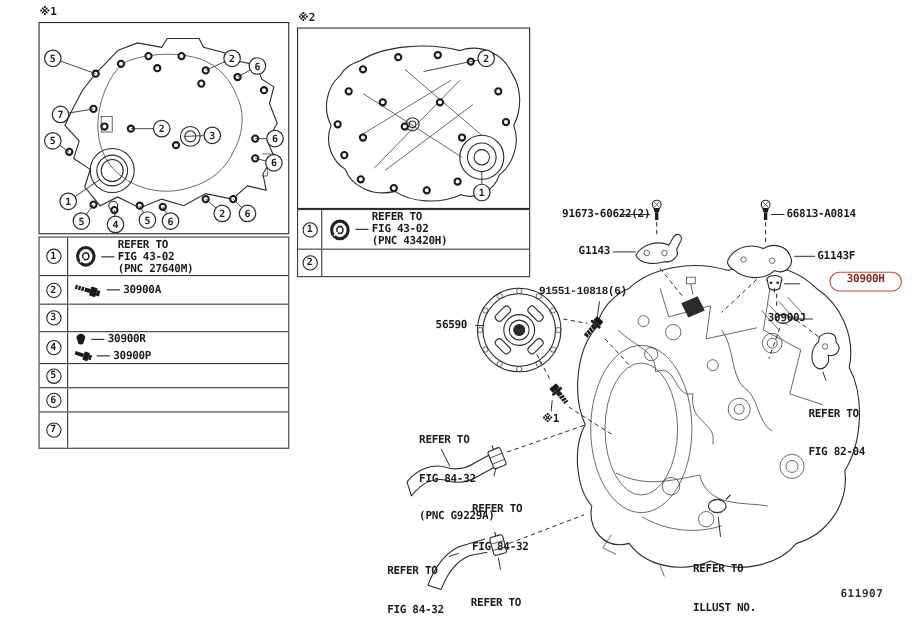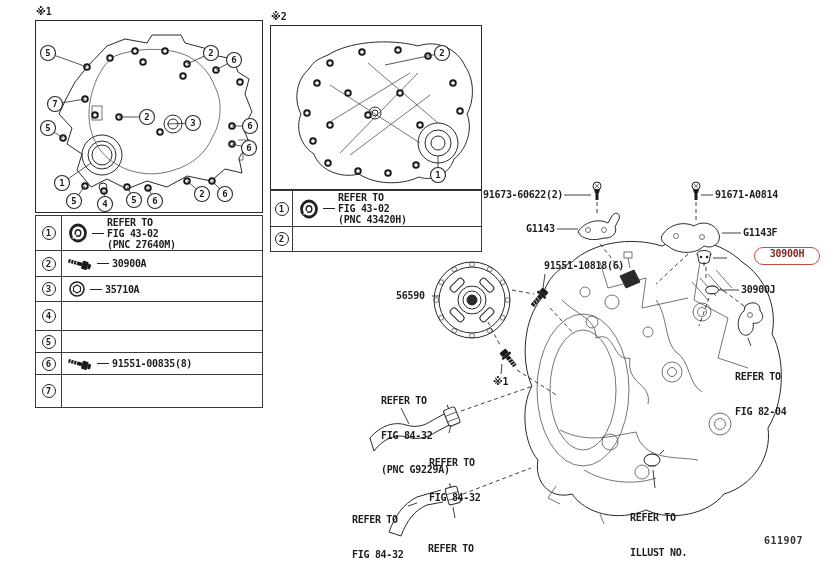--- a/index.html
+++ b/index.html
@@ -395,60 +395,54 @@
             </svg>
             <span class="lead"></span>
             <span>30900A</span>
           </div>
         </div>
       </div>
       <div class="leg-row" style="height: 25px;">
         <div class="leg-num" style="flex: 0 0 26px;">
           <span class="leg-circ">3</span>
         </div>
+      </div>
+      <div class="leg-row" style="height: 29px;">
+        <div class="leg-num" style="flex: 0 0 26px;">
+          <span class="leg-circ">4</span>
+        </div>
         <div class="leg-body">
           <div class="leg-line">
-            <svg width="20" height="18" viewBox="0 0 20 18">
-              <circle cx="10" cy="9" r="7" fill="none" stroke="#222" stroke-width="1.6"></circle>
-              <path d="M10,5 L13.5,7 L13.5,11 L10,13 L6.5,11 L6.5,7 Z" fill="none" stroke="#222" stroke-width="1.2"></path>
+            <svg width="13" height="13" viewBox="0 0 13 13">
+              <path d="M2.5,5 a4,3.5 0 1 1 8,0 l-1.3,4 a2.7,2.2 0 0 1 -5.4,0 Z" fill="#1a1a1a"></path>
             </svg>
             <span class="lead"></span>
-            <span>35710A</span>
+            <span>30900R</span>
           </div>
-        </div>
-      </div>
-      <div class="leg-row" style="height: 29px;">
-        <div class="leg-num" style="flex: 0 0 26px;">
-          <span class="leg-circ">4</span>
-        </div>
-      </div>
-      <div class="leg-row" style="height: 22px;">
-        <div class="leg-num" style="flex: 0 0 26px;">
-          <span class="leg-circ">5</span>
-        </div>
-      </div>
-      <div class="leg-row" style="height: 22px;">
-        <div class="leg-num" style="flex: 0 0 26px;">
-          <span class="leg-circ">6</span>
-        </div>
-        <div class="leg-body">
           <div class="leg-line">
-            <svg width="27" height="16" viewBox="0 0 27 16">
-              <g transform="rotate(16 13 8)">
-                <rect x="1" y="6.2" width="14" height="3.6" fill="#1a1a1a"></rect>
-                <line x1="3.5" y1="5.8" x2="3.5" y2="10.2" stroke="#fff" stroke-width="0.8"></line>
-                <line x1="6.5" y1="5.8" x2="6.5" y2="10.2" stroke="#fff" stroke-width="0.8"></line>
-                <line x1="9.5" y1="5.8" x2="9.5" y2="10.2" stroke="#fff" stroke-width="0.8"></line>
-                <rect x="15" y="3.8" width="6" height="8.4" rx="1" fill="#1a1a1a"></rect>
-                <rect x="21" y="5.5" width="3" height="5" fill="#1a1a1a"></rect>
+            <svg width="18" height="15" viewBox="0 0 18 15">
+              <g transform="rotate(18 9 7)">
+                <rect x="1" y="5.5" width="8" height="3.4" fill="#1a1a1a"></rect>
+                <rect x="9" y="3.2" width="5" height="8" rx="1" fill="#1a1a1a"></rect>
+                <rect x="14" y="4.8" width="2.5" height="4.6" fill="#1a1a1a"></rect>
               </g>
             </svg>
             <span class="lead"></span>
-            <span>91551-00835(8)</span>
+            <span>30900P</span>
           </div>
+        </div>
+      </div>
+      <div class="leg-row" style="height: 22px;">
+        <div class="leg-num" style="flex: 0 0 26px;">
+          <span class="leg-circ">5</span>
+        </div>
+      </div>
+      <div class="leg-row" style="height: 22px;">
+        <div class="leg-num" style="flex: 0 0 26px;">
+          <span class="leg-circ">6</span>
         </div>
       </div>
       <div class="leg-row" style="height: 31px;">
         <div class="leg-num" style="flex: 0 0 26px;">
           <span class="leg-circ">7</span>
         </div>
         <div class="leg-body">
         </div>
       </div>
     </div>
@@ -473,29 +467,29 @@
           </div>
         </div>
       </div>
       <div class="leg-row" style="height: 23px;">
         <div class="leg-num" style="flex: 0 0 22px;">
           <span class="leg-circ">2</span>
         </div>
       </div>
     </div>
 
-  <div class="lbl" style="left:483px; top:189px;">91673-60622(2)</div>
+  <div class="lbl" style="left:483px; top:189px;padding-left:28px;">91673-60622(2)</div>
   <div class="lbl" style="left:526px; top:223px;">G1143</div>
-  <div class="lbl" style="left:715px; top:189px;">91671-A0814</div>
+  <div class="lbl" style="left:715px; top:189px;">66813-A0814</div>
   <div class="lbl" style="left:743px; top:227px;">G1143F</div>
   <div class="hlbox" style="border-color: rgb(201, 74, 66); color: rgb(126, 42, 34);">
     <span>30900H</span>
   </div>
-  <div class="lbl" style="left:741px; top:284px;text-align:center;">30900J</div>
-  <div class="lbl" style="left:544px; top:260px;">91551-10818(6)</div>
+  <div class="lbl" style="left:698px; top:284px;text-align:center;">30900J</div>
+  <div class="lbl" style="left:490px; top:260px;font-family:Liberation Mono, monospace;">91551-10818(6)</div>
   <div class="lbl" style="left:396px; top:290px;">56590</div>
   <div class="lbl" style="left:493px; top:376px;">※1</div>
 
   <div class="lbl" style="left:735px; top:348px;">
     <div>REFER TO</div>
     <div>FIG 82-04</div>
   </div>
   <div class="lbl" style="left:381px; top:372px;">
     <div>REFER TO</div>
     <div>FIG 84-32</div>

